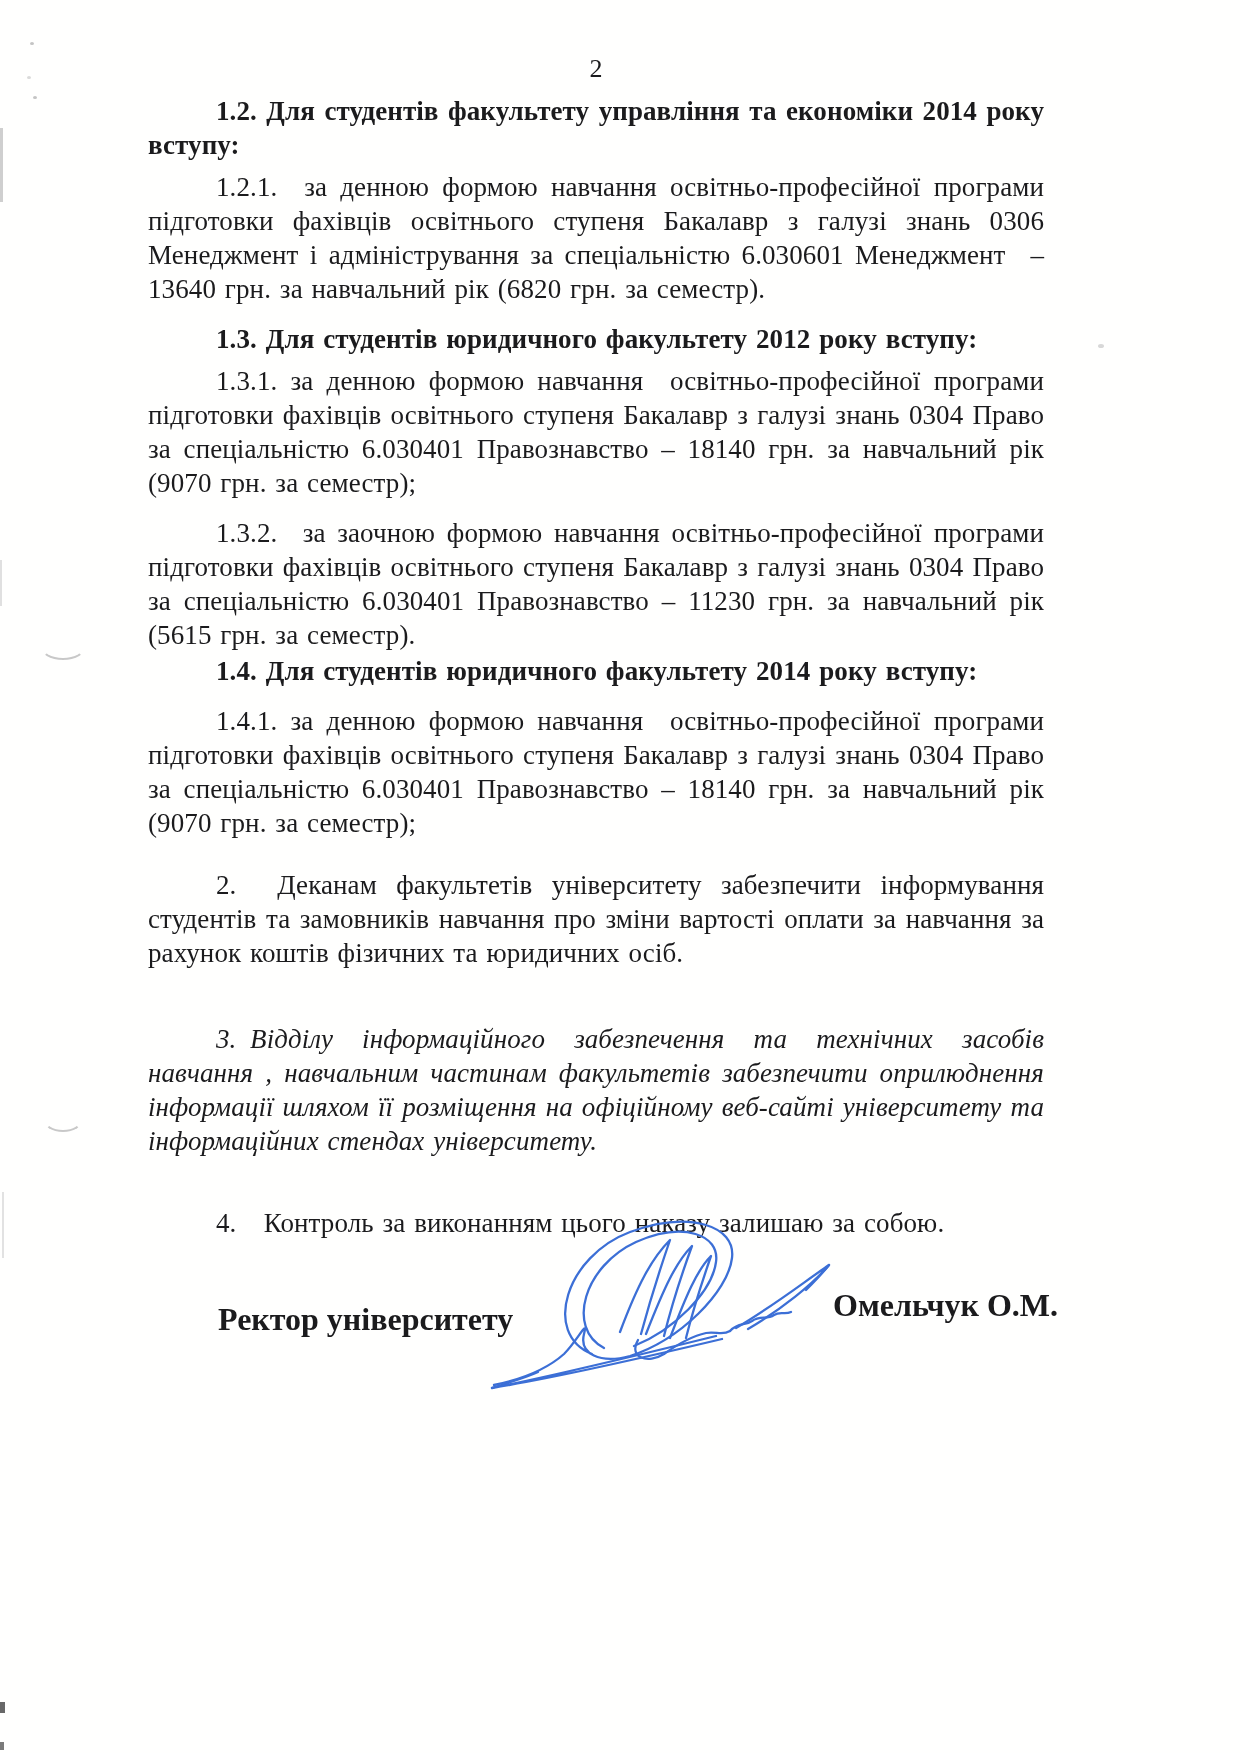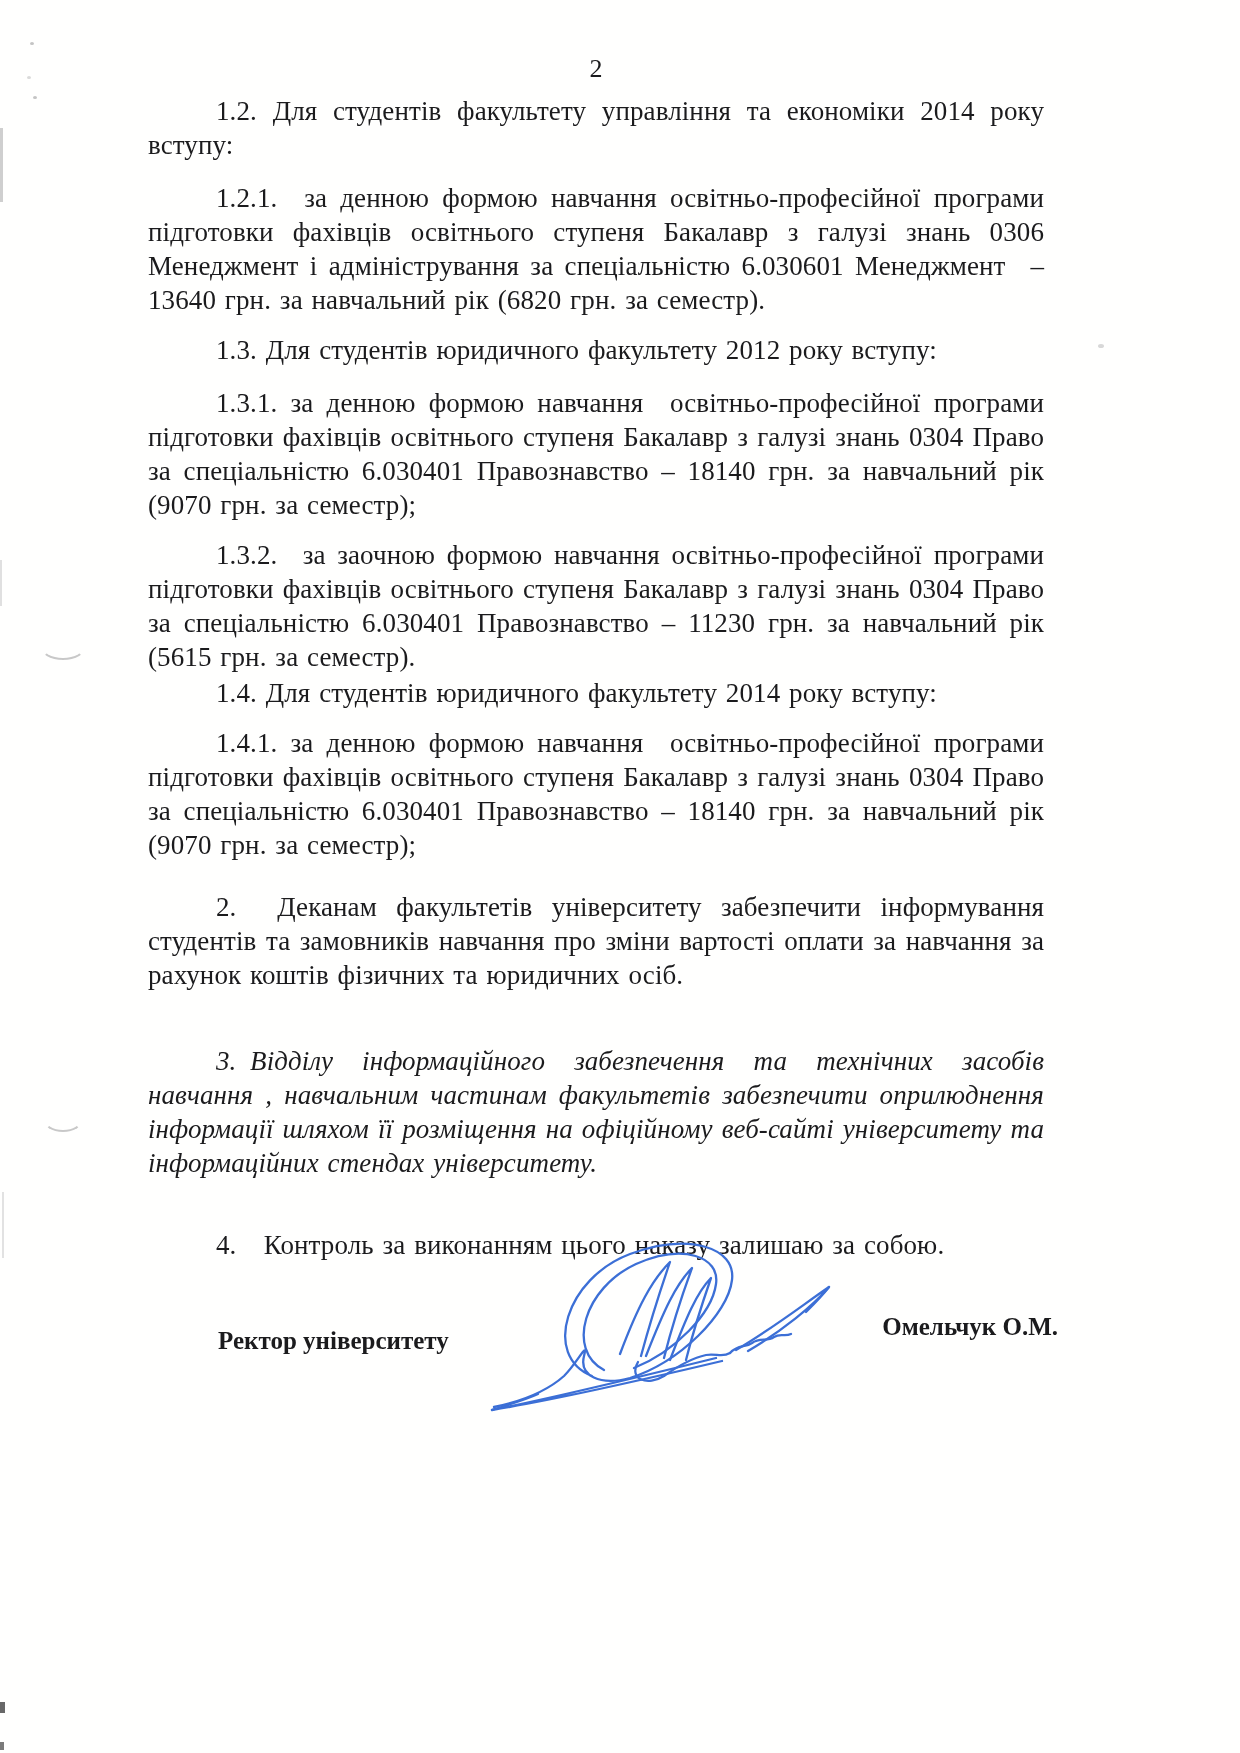--- a/index.html
+++ b/index.html
@@ -24,33 +24,33 @@
   }
   .para, .heading {
     margin: 0;
     font-size: 27px;
     line-height: 34px;
     text-align: justify;
     text-indent: 68px;
     letter-spacing: 0.1px;
     word-spacing: 2px;
   }
-  .heading { font-weight: normal; }
-  .gap-s  { margin-top: 19px; }
+  .heading { font-weight: bold; }
+  .gap-s  { margin-top: 8px; }
   .gap-m  { margin-top: 16px; }
   .gap-h  { margin-top: 8px;  }
   .gap-h2 { margin-top: 2px; }
   .gap-p2 { margin-top: 28px; }
   .gap-p3 { margin-top: 52px; font-style: italic; }
   .gap-p4 { margin-top: 48px; }
   .signature-row {
     position: relative;
     margin-top: 40px;
     height: 190px;
-    font-size: 25px;
+    font-size: 32px;
     line-height: 34px;
   }
   .sig-role {
     position: absolute;
     left: 70px; top: 22px;
     font-weight: bold;
     white-space: nowrap;
   }
   .sig-name {
     position: absolute;

